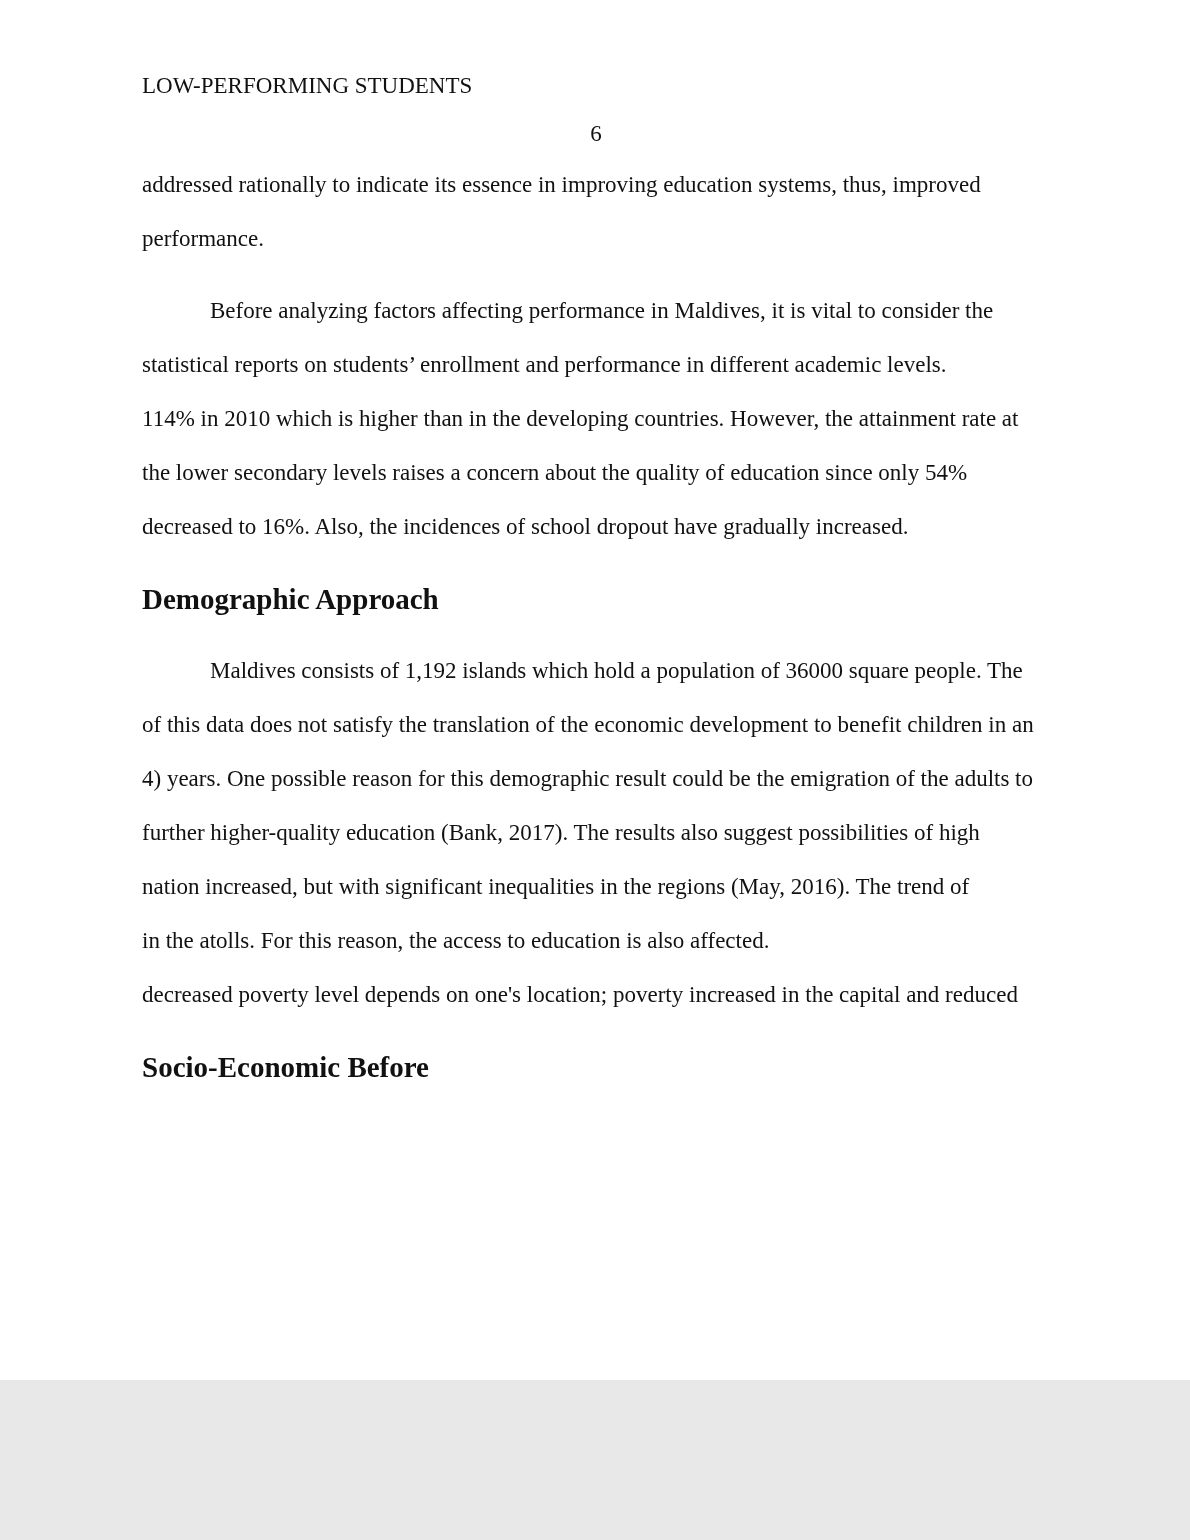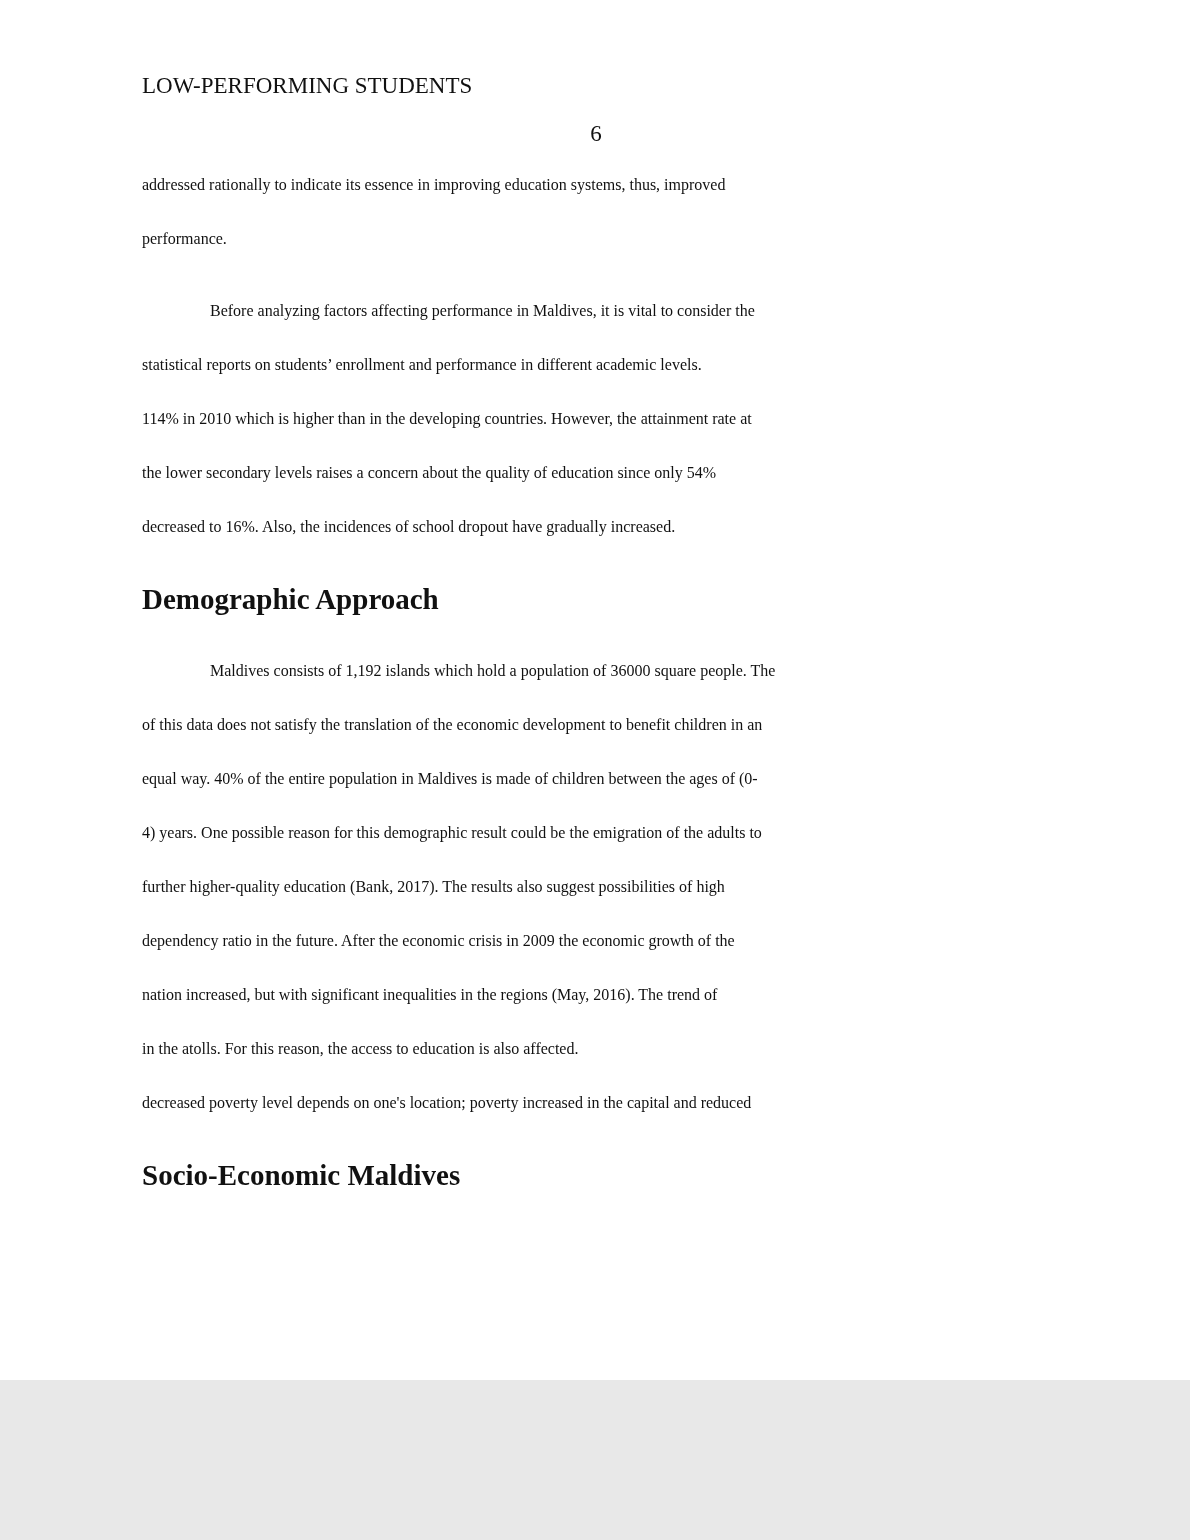--- a/index.html
+++ b/index.html
@@ -23,21 +23,21 @@
     line-height: 48px;
     white-space: nowrap;
   }
   .page-number {
     font-size: 23px;
     line-height: 48px;
     text-align: center;
   }
   .para { margin: 0 0 18px 0; }
   .line {
-    font-size: 16px;
+    font-size: 23px;
     line-height: 54px;
     white-space: nowrap;
   }
   .indent { text-indent: 68px; }
   .heading {
     font-size: 29px;
     line-height: 54px;
     font-weight: bold;
     margin: 0 0 18px 0;
     white-space: nowrap;
@@ -63,24 +63,22 @@
     <div class="line">114% in 2010 which is higher than in the developing countries. However, the attainment rate at</div>
     <div class="line">the lower secondary levels raises a concern about the quality of education since only 54%</div>
     <div class="line">decreased to 16%. Also, the incidences of school dropout have gradually increased.</div>
   </div>
 
   <div class="heading">Demographic Approach</div>
 
   <div class="para">
     <div class="line indent">Maldives consists of 1,192 islands which hold a population of 36000 square people. The</div>
     <div class="line">of this data does not satisfy the translation of the economic development to benefit children in an</div>
-    <div class="line">equal way. 40% of the entire population in Maldives is made of children between the ages of (0-</div>
     <div class="line">4) years. One possible reason for this demographic result could be the emigration of the adults to</div>
     <div class="line">further higher-quality education (Bank, 2017). The results also suggest possibilities of high</div>
-    <div class="line">dependency ratio in the future. After the economic crisis in 2009 the economic growth of the</div>
     <div class="line">nation increased, but with significant inequalities in the regions (May, 2016). The trend of</div>
     <div class="line">in the atolls. For this reason, the access to education is also affected.</div>
     <div class="line">decreased poverty level depends on one's location; poverty increased in the capital and reduced</div>
   </div>
 
-  <div class="heading">Socio-Economic Maldives</div>
+  <div class="heading">Socio-Economic Before</div>
 
 </div>
 
 </body></html>

